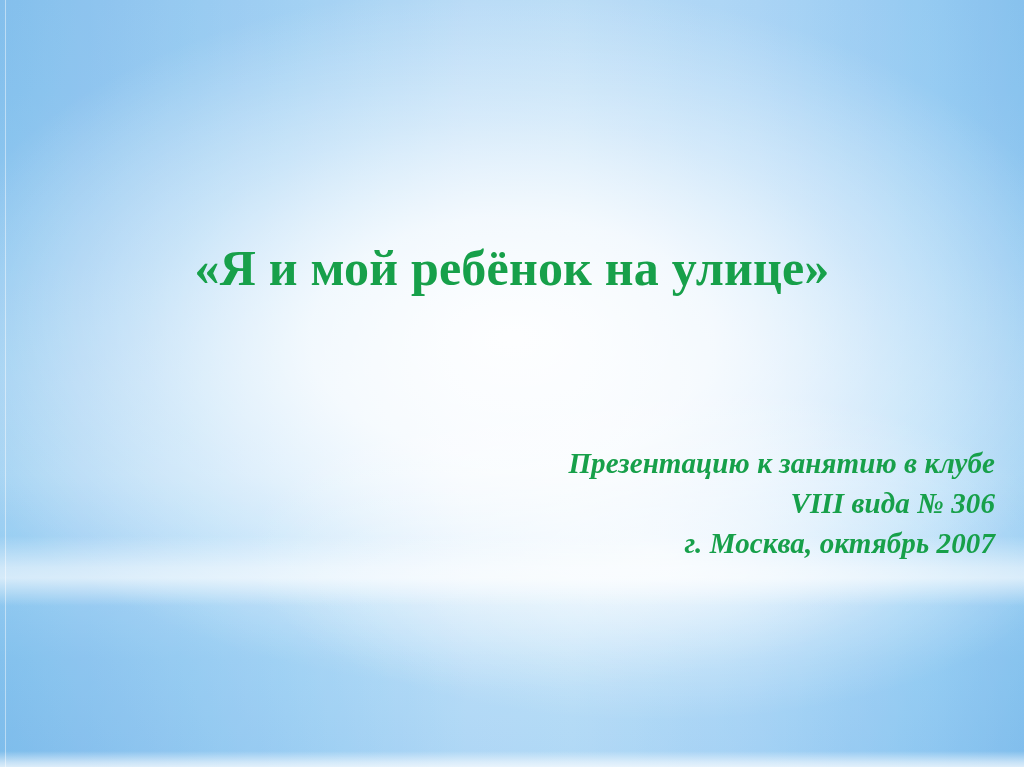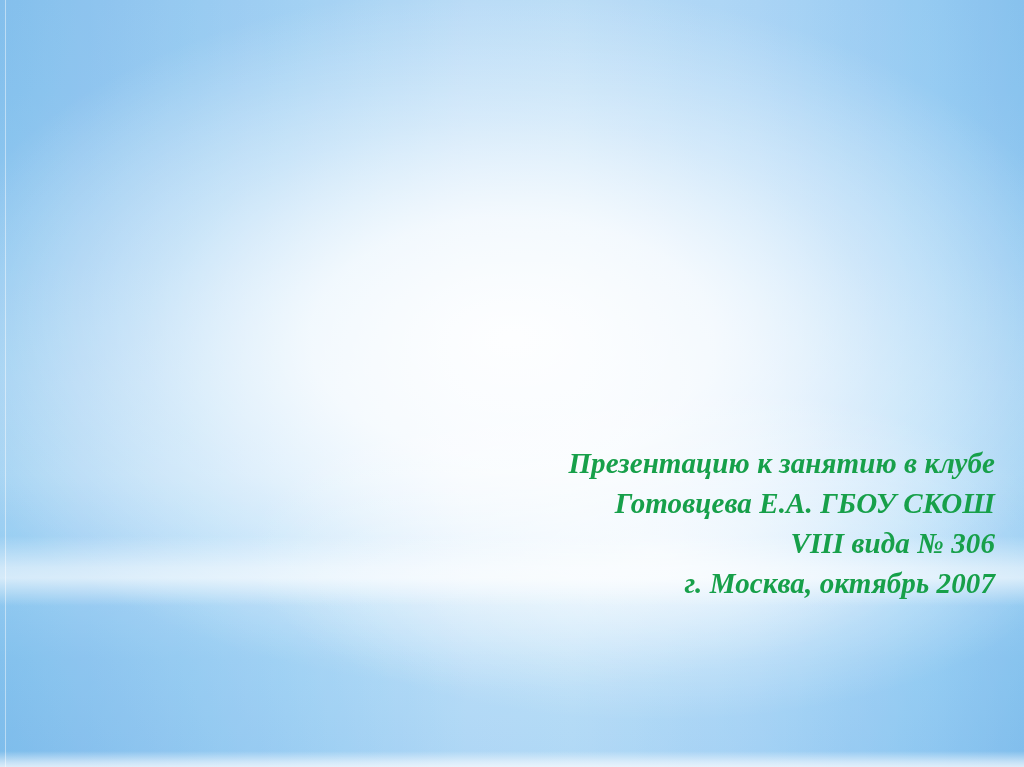--- a/index.html
+++ b/index.html
@@ -146,22 +146,22 @@
   <div class="bg-layer bg-base"></div>
   <div class="bg-layer bg-horiz"></div>
   <div class="bg-layer bg-bloom"></div>
   <div class="bg-layer bg-bloom2"></div>
   <div class="bg-layer bg-band"></div>
   <div class="bg-layer bg-footstrip"></div>
   <div class="bg-layer bg-seam"></div>
 
   <div class="content">
 
+    <h1 id="title" style="color: rgb(23, 160, 74);">«Я и мой ребёнок на улице»</h1>
 
     <div id="byline" style="color: rgb(23, 160, 74); font-style: italic;">
       <span class="byline-line">Презентацию к занятию в клубе</span>
-      <span class="byline-line">Готовцева Е.А. ГБОУ СКОШ</span>
       <span class="byline-line">VIII вида № 306</span>
       <span class="byline-line">г. Москва, октябрь 2007</span>
     </div>
 
   </div>
 </div>
 
 </body></html>

